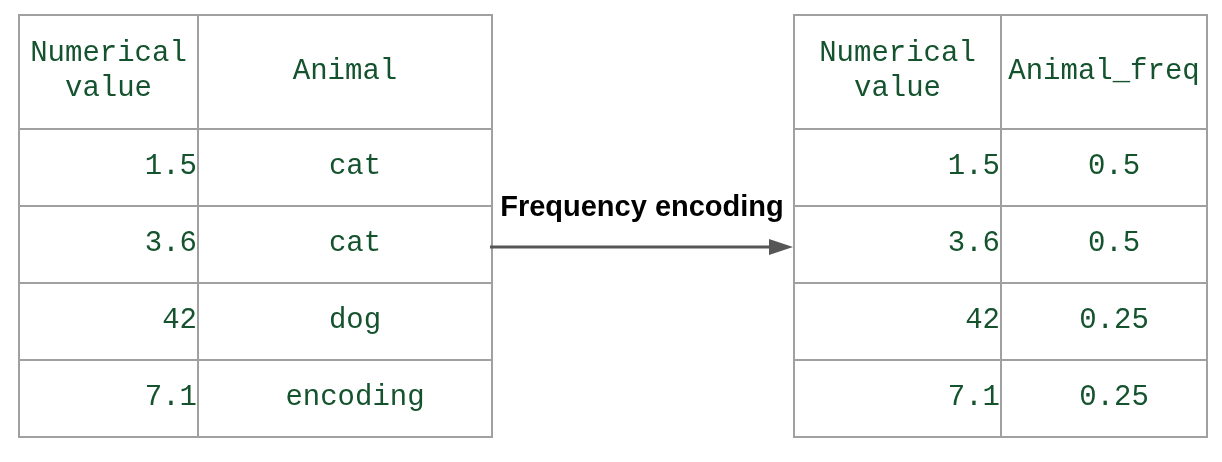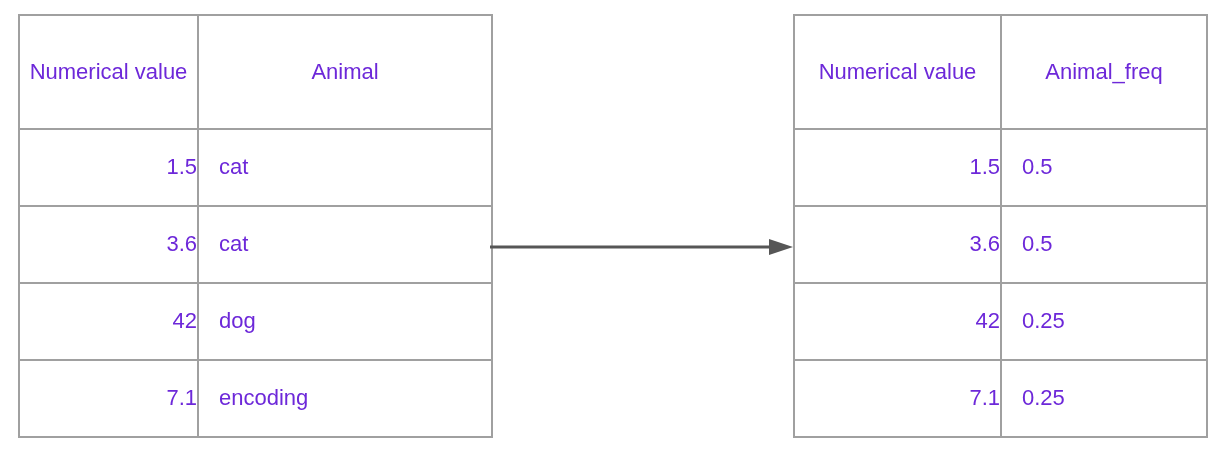--- a/index.html
+++ b/index.html
@@ -13,35 +13,36 @@
     width: 1222px;
     height: 462px;
     background: #ffffff;
     overflow: hidden;
     color: #000000;
   }
   table.tbl {
     position: absolute;
     border-collapse: collapse;
     table-layout: fixed;
-    font-size: 22px;
+    font-size: 29px;
     line-height: 1.2;
-    color: #6d28d9;
+    color: #14532d;
+    font-family: Liberation Mono, monospace;
   }
   table.tbl td, table.tbl th {
     border: 2px solid #a0a0a0;
     font-weight: normal;
     vertical-align: middle;
     padding: 0;
     overflow: hidden;
   }
   table.tbl tr.hdr td { height: 112px; text-align: center; padding: 0 4px; }
   table.tbl tr.row td { height: 75px; }
   td.c-center { text-align: right; }
-  td.c-left   { text-align: left; padding-left: 20px !important; border-radius: 31px; }
+  td.c-left   { text-align: center; padding-left: 20px !important; border-radius: 31px; }
 
   #left-table  { left: 18px;  top: 14px; width: 473px; }
   #right-table { left: 793px; top: 14px; width: 413px; }
 
   .arrow-label {
     position: absolute;
     left: 490px;
     top: 190px;
     width: 304px;
     height: 32px;
@@ -87,20 +88,21 @@
         <td class="c-center">42</td>
         <td class="c-left">dog</td>
       </tr>
       <tr class="row">
         <td class="c-center">7.1</td>
         <td class="c-left">encoding</td>
       </tr>
     </tbody>
   </table>
 
+  <div class="arrow-label">Frequency encoding</div>
 
   <svg class="arrow-svg" viewBox="0 0 304 20" xmlns="http://www.w3.org/2000/svg" aria-hidden="true">
     <line x1="0" y1="10" x2="281" y2="10" stroke="#565656" stroke-width="3"></line>
     <polygon points="279,2 303,10 279,18" fill="#565656"></polygon>
   </svg>
 
   <table class="tbl" id="right-table">
     <colgroup>
         <col style="width:207px">
         <col style="width:206px">

